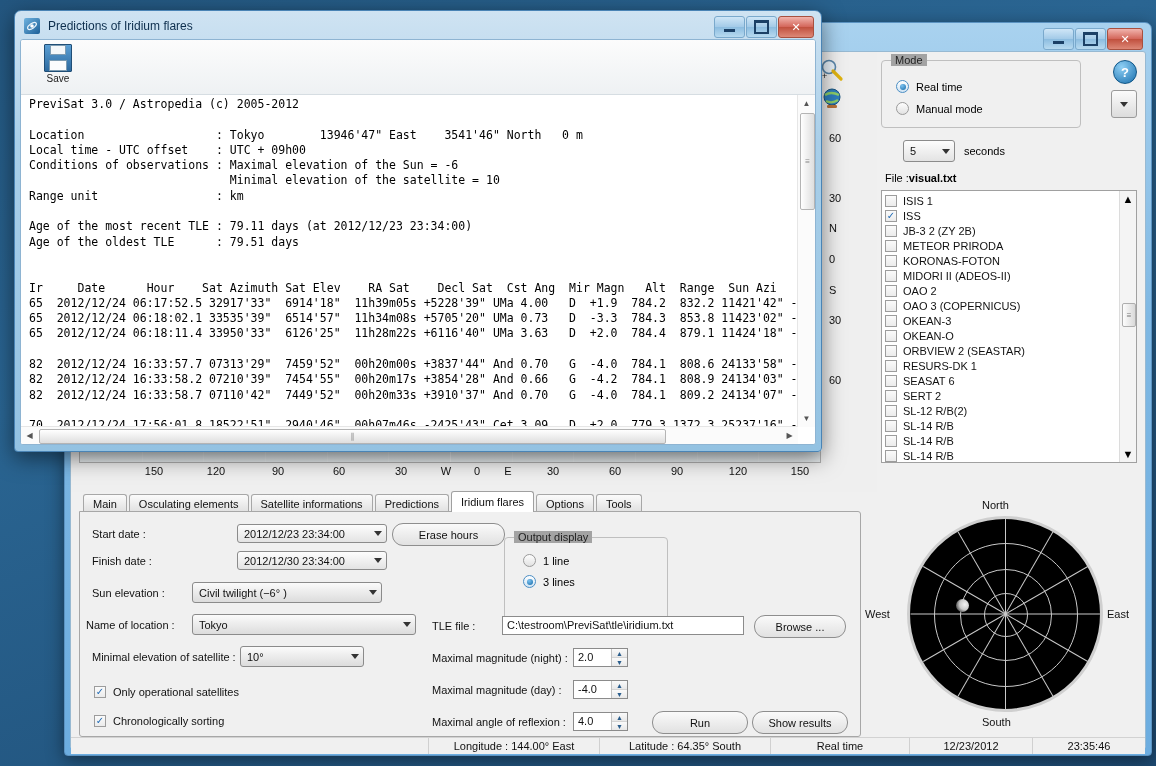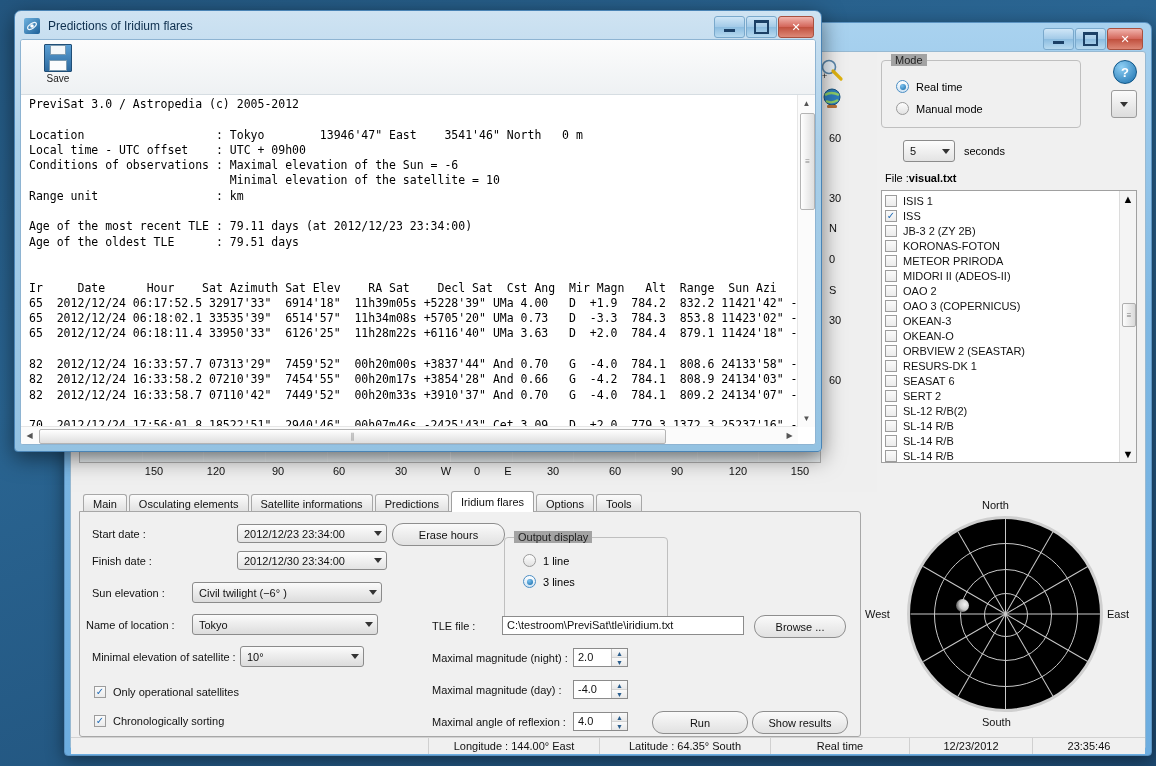--- a/index.html
+++ b/index.html
@@ -316,25 +316,25 @@
                 <div class="sat-item">
                   <span class="cbx on"></span>
                   <span>ISS</span>
                 </div>
                 <div class="sat-item">
                   <span class="cbx"></span>
                   <span>JB-3 2 (ZY 2B)</span>
                 </div>
                 <div class="sat-item">
                   <span class="cbx"></span>
+                  <span>METEOR PRIRODA</span>
+                </div>
+                <div class="sat-item">
+                  <span class="cbx"></span>
                   <span>KORONAS-FOTON</span>
-                </div>
-                <div class="sat-item">
-                  <span class="cbx"></span>
-                  <span>METEOR PRIRODA</span>
                 </div>
                 <div class="sat-item">
                   <span class="cbx"></span>
                   <span>MIDORI II (ADEOS-II)</span>
                 </div>
                 <div class="sat-item">
                   <span class="cbx"></span>
                   <span>OAO 2</span>
                 </div>
                 <div class="sat-item">
@@ -420,21 +420,21 @@
               <span class="caret-tri"></span>
             </span>
 
             <div class="f-label" style="left:12px;top:75px">Sun elevation :</div>
             <span class="combo f-combo" style="left:112px;top:70px;width:190px;height:21px;background:linear-gradient(180deg,#fbfbfb,#dcdcdc)">
               <span>Civil twilight (−6° )</span>
               <span class="caret-tri"></span>
             </span>
 
             <div class="f-label" style="left:6px;top:107px">Name of location :</div>
-            <span class="combo f-combo" style="left:112px;top:102px;width:186px;height:21px;background:linear-gradient(180deg,#fbfbfb,#dcdcdc)">
+            <span class="combo f-combo" style="left:112px;top:102px;width:224px;height:21px;background:linear-gradient(180deg,#fbfbfb,#dcdcdc)">
               <span>Tokyo</span>
               <span class="caret-tri"></span>
             </span>
 
             <div class="f-label" style="left:12px;top:139px">Minimal elevation of satellite :</div>
             <span class="combo f-combo" style="left:160px;top:134px;width:124px;height:21px;background:linear-gradient(180deg,#fbfbfb,#dcdcdc)">
               <span>10°</span>
               <span class="caret-tri"></span>
             </span>
 

